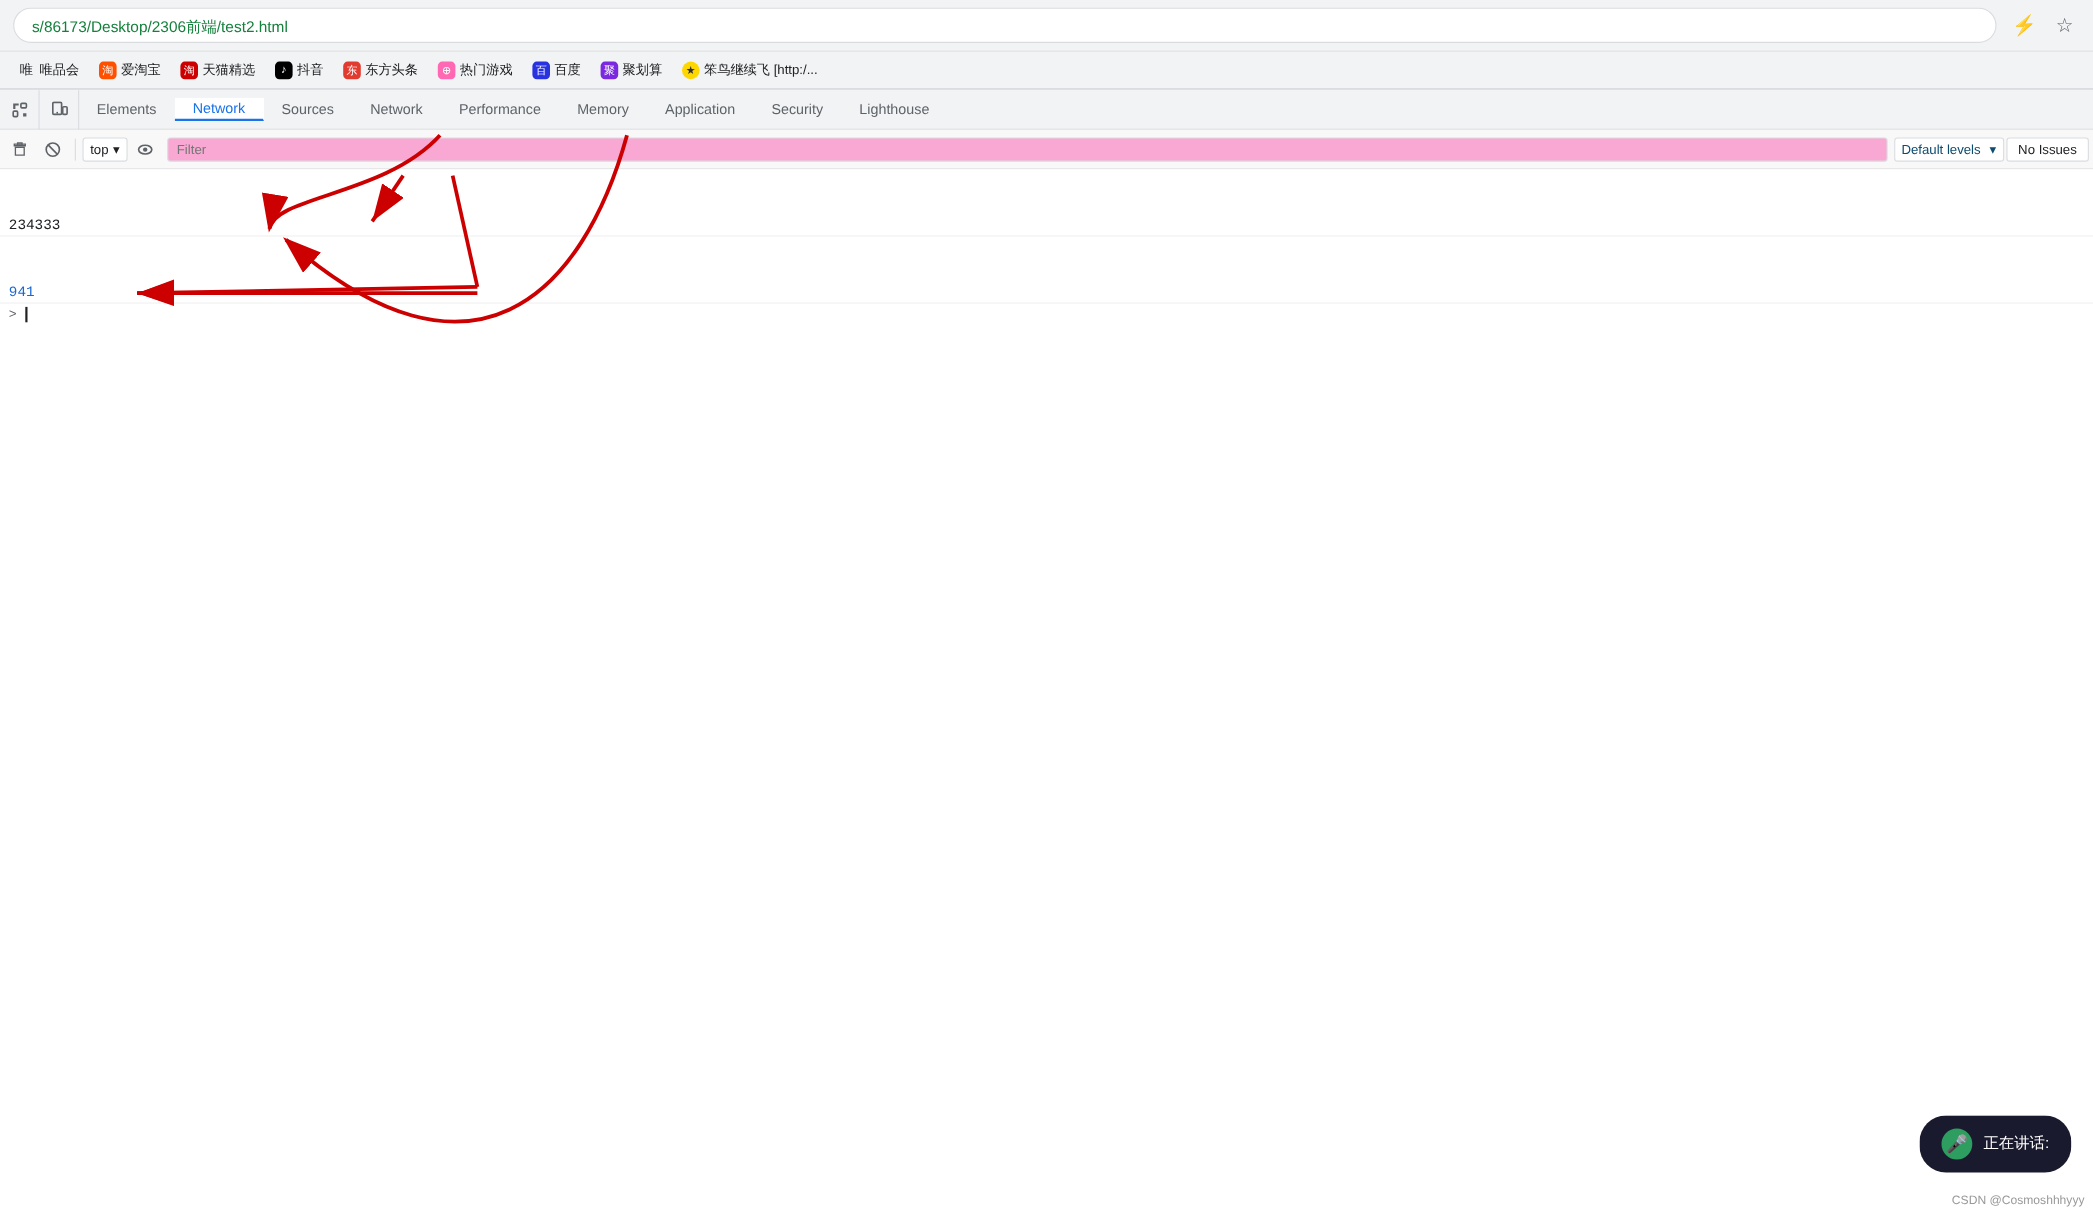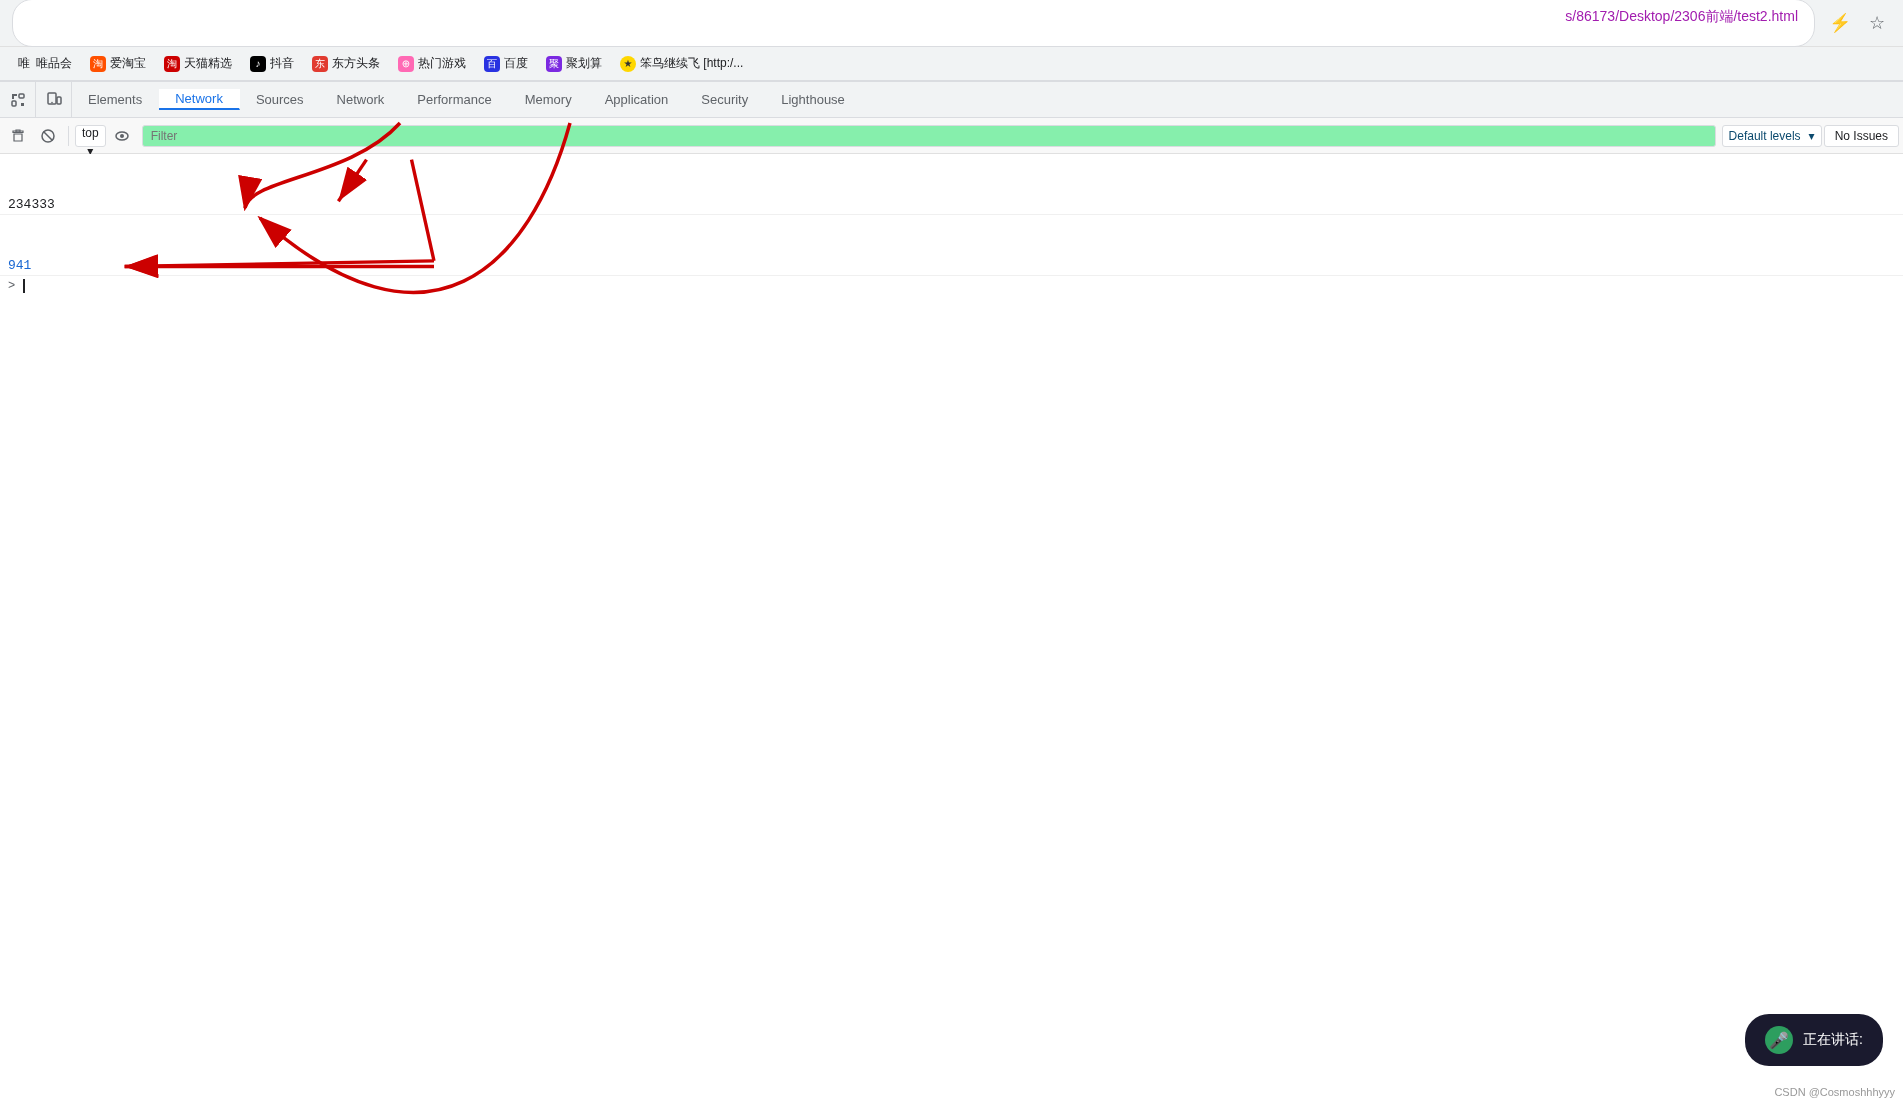--- a/index.html
+++ b/index.html
@@ -21,28 +21,27 @@
       display: flex;
       align-items: center;
       padding: 8px 12px;
       background: #f1f3f4;
       height: 46px;
     }
 
     .address-text {
       flex: 1;
       font-size: 14px;
-      color: #a21caf;
+      color: #15803d;
       background: #fff;
       border: 1px solid #dadce0;
       border-radius: 20px;
       padding: 6px 16px;
-      height: 48px;
+      height: 32px;
       line-height: 20px;
-      text-align: right;
     }
 
     .browser-actions {
       display: flex;
       align-items: center;
       gap: 8px;
       margin-left: 12px;
     }
 
     .browser-action-btn {
@@ -173,32 +172,31 @@
       align-items: center;
       height: 22px;
       border: 1px solid #dadce0;
       border-radius: 3px;
       padding: 0 6px;
       font-size: 12px;
       color: #202124;
       cursor: pointer;
       background: #fff;
       gap: 4px;
-      flex-direction: column;
     }
 
     .filter-input {
       flex: 1;
       height: 22px;
       border: 1px solid #dadce0;
       border-radius: 3px;
       padding: 0 8px;
       font-size: 12px;
       color: #5f6368;
-      background: #86efac;
+      background: #f9a8d4;
       outline: none;
       margin: 0 4px;
     }
 
     .levels-selector {
       display: flex;
       align-items: center;
       height: 22px;
       border: 1px solid #dadce0;
       border-radius: 3px;

